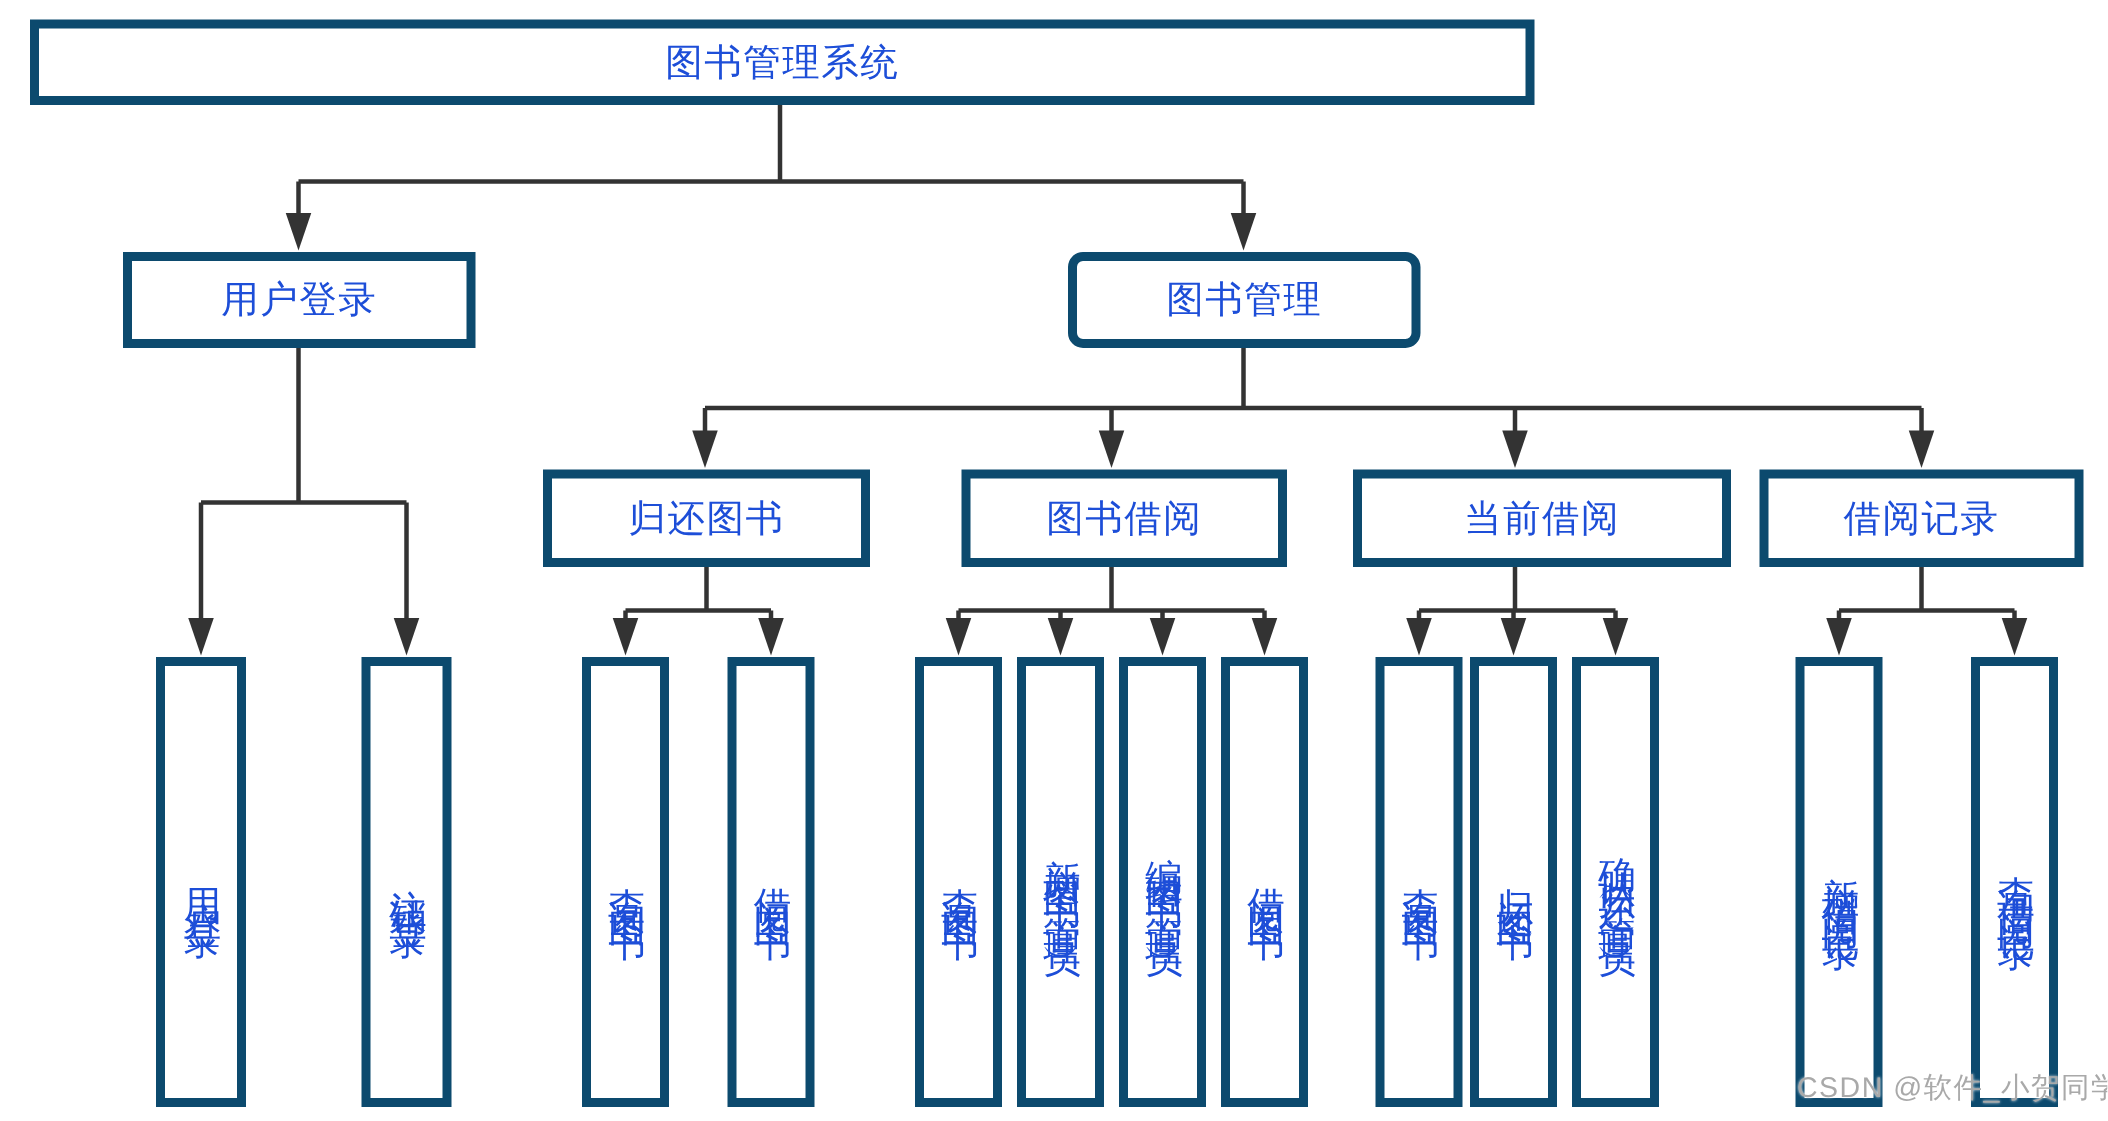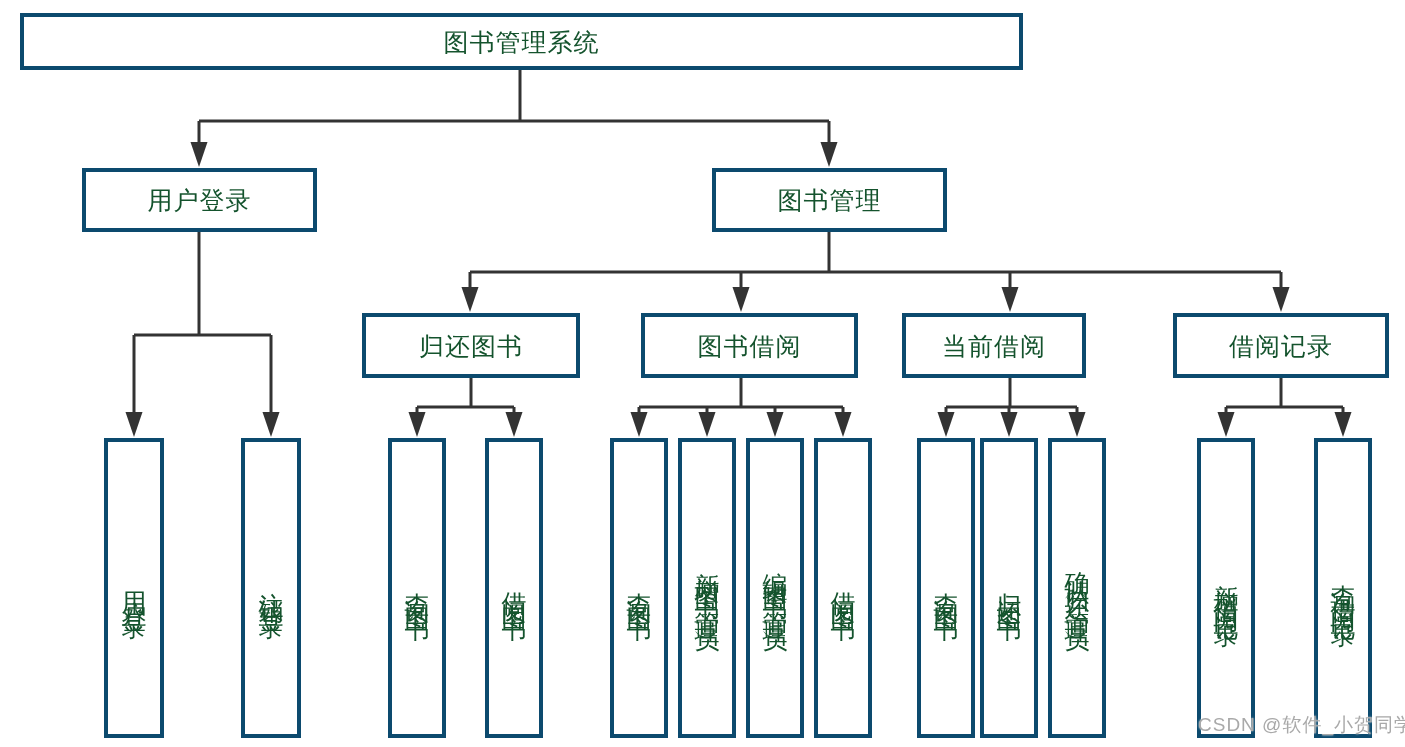--- a/index.html
+++ b/index.html
@@ -18,23 +18,23 @@
   #connectors {
     position: absolute;
     left: 0; top: 0;
     width: 1405px;
     height: 747px;
     pointer-events: none;
   }
   .box {
     position: absolute;
     box-sizing: border-box;
-    border: 4px solid #0c4a6e;
+    border: 6px solid #0c4a6e;
     background: #ffffff;
-    color: #14532d;
+    color: #1d4ed8;
     display: flex;
     align-items: center;
     justify-content: center;
     font-size: 25px;
     letter-spacing: 1px;
     text-align: left;
     line-height: 1.2;
   }
   .root  { left: 20px;  top: 13px;  width: 1003px; height: 57px; }
   .lvl2  { top: 168px; height: 64px; }
@@ -117,25 +117,25 @@
       <polygon points="946,437 937.5,412 954.5,412" fill="#333333"></polygon>
       <polygon points="1009,437 1000.5,412 1017.5,412" fill="#333333"></polygon>
       <polygon points="1077,437 1068.5,412 1085.5,412" fill="#333333"></polygon>
       <polygon points="1226,437 1217.5,412 1234.5,412" fill="#333333"></polygon>
       <polygon points="1343,437 1334.5,412 1351.5,412" fill="#333333"></polygon>
     </svg>
 
   <div class="box root">图书管理系统</div>
 
   <div class="box lvl2" style="left:82px;width:235px;">用户登录</div>
-  <div class="box lvl2" style="left:712px;width:235px;">图书管理</div>
+  <div class="box lvl2" style="left:712px;width:235px;border-radius:10px;">图书管理</div>
 
   <div class="box lvl3" style="left:362px;width:218px;">归还图书</div>
   <div class="box lvl3" style="left:641px;width:217px;">图书借阅</div>
-  <div class="box lvl3" style="left:902px;width:184px;">当前借阅</div>
+  <div class="box lvl3" style="left:902px;width:252px;">当前借阅</div>
   <div class="box lvl3" style="left:1173px;width:216px;">借阅记录</div>
 
   <div class="box leaf" style="left:104px;width:60px;">用户登录</div>
   <div class="box leaf" style="left:241px;width:60px;">注销登录</div>
   <div class="box leaf" style="left:388px;width:58px;">查询图书</div>
   <div class="box leaf" style="left:485px;width:58px;">借阅图书</div>
   <div class="box leaf" style="left:610px;width:58px;">查询图书</div>
   <div class="box leaf" style="left:678px;width:58px;">新增图书（管理员）</div>
   <div class="box leaf" style="left:746px;width:58px;">编辑图书（管理员）</div>
   <div class="box leaf" style="left:814px;width:58px;">借阅图书</div>

